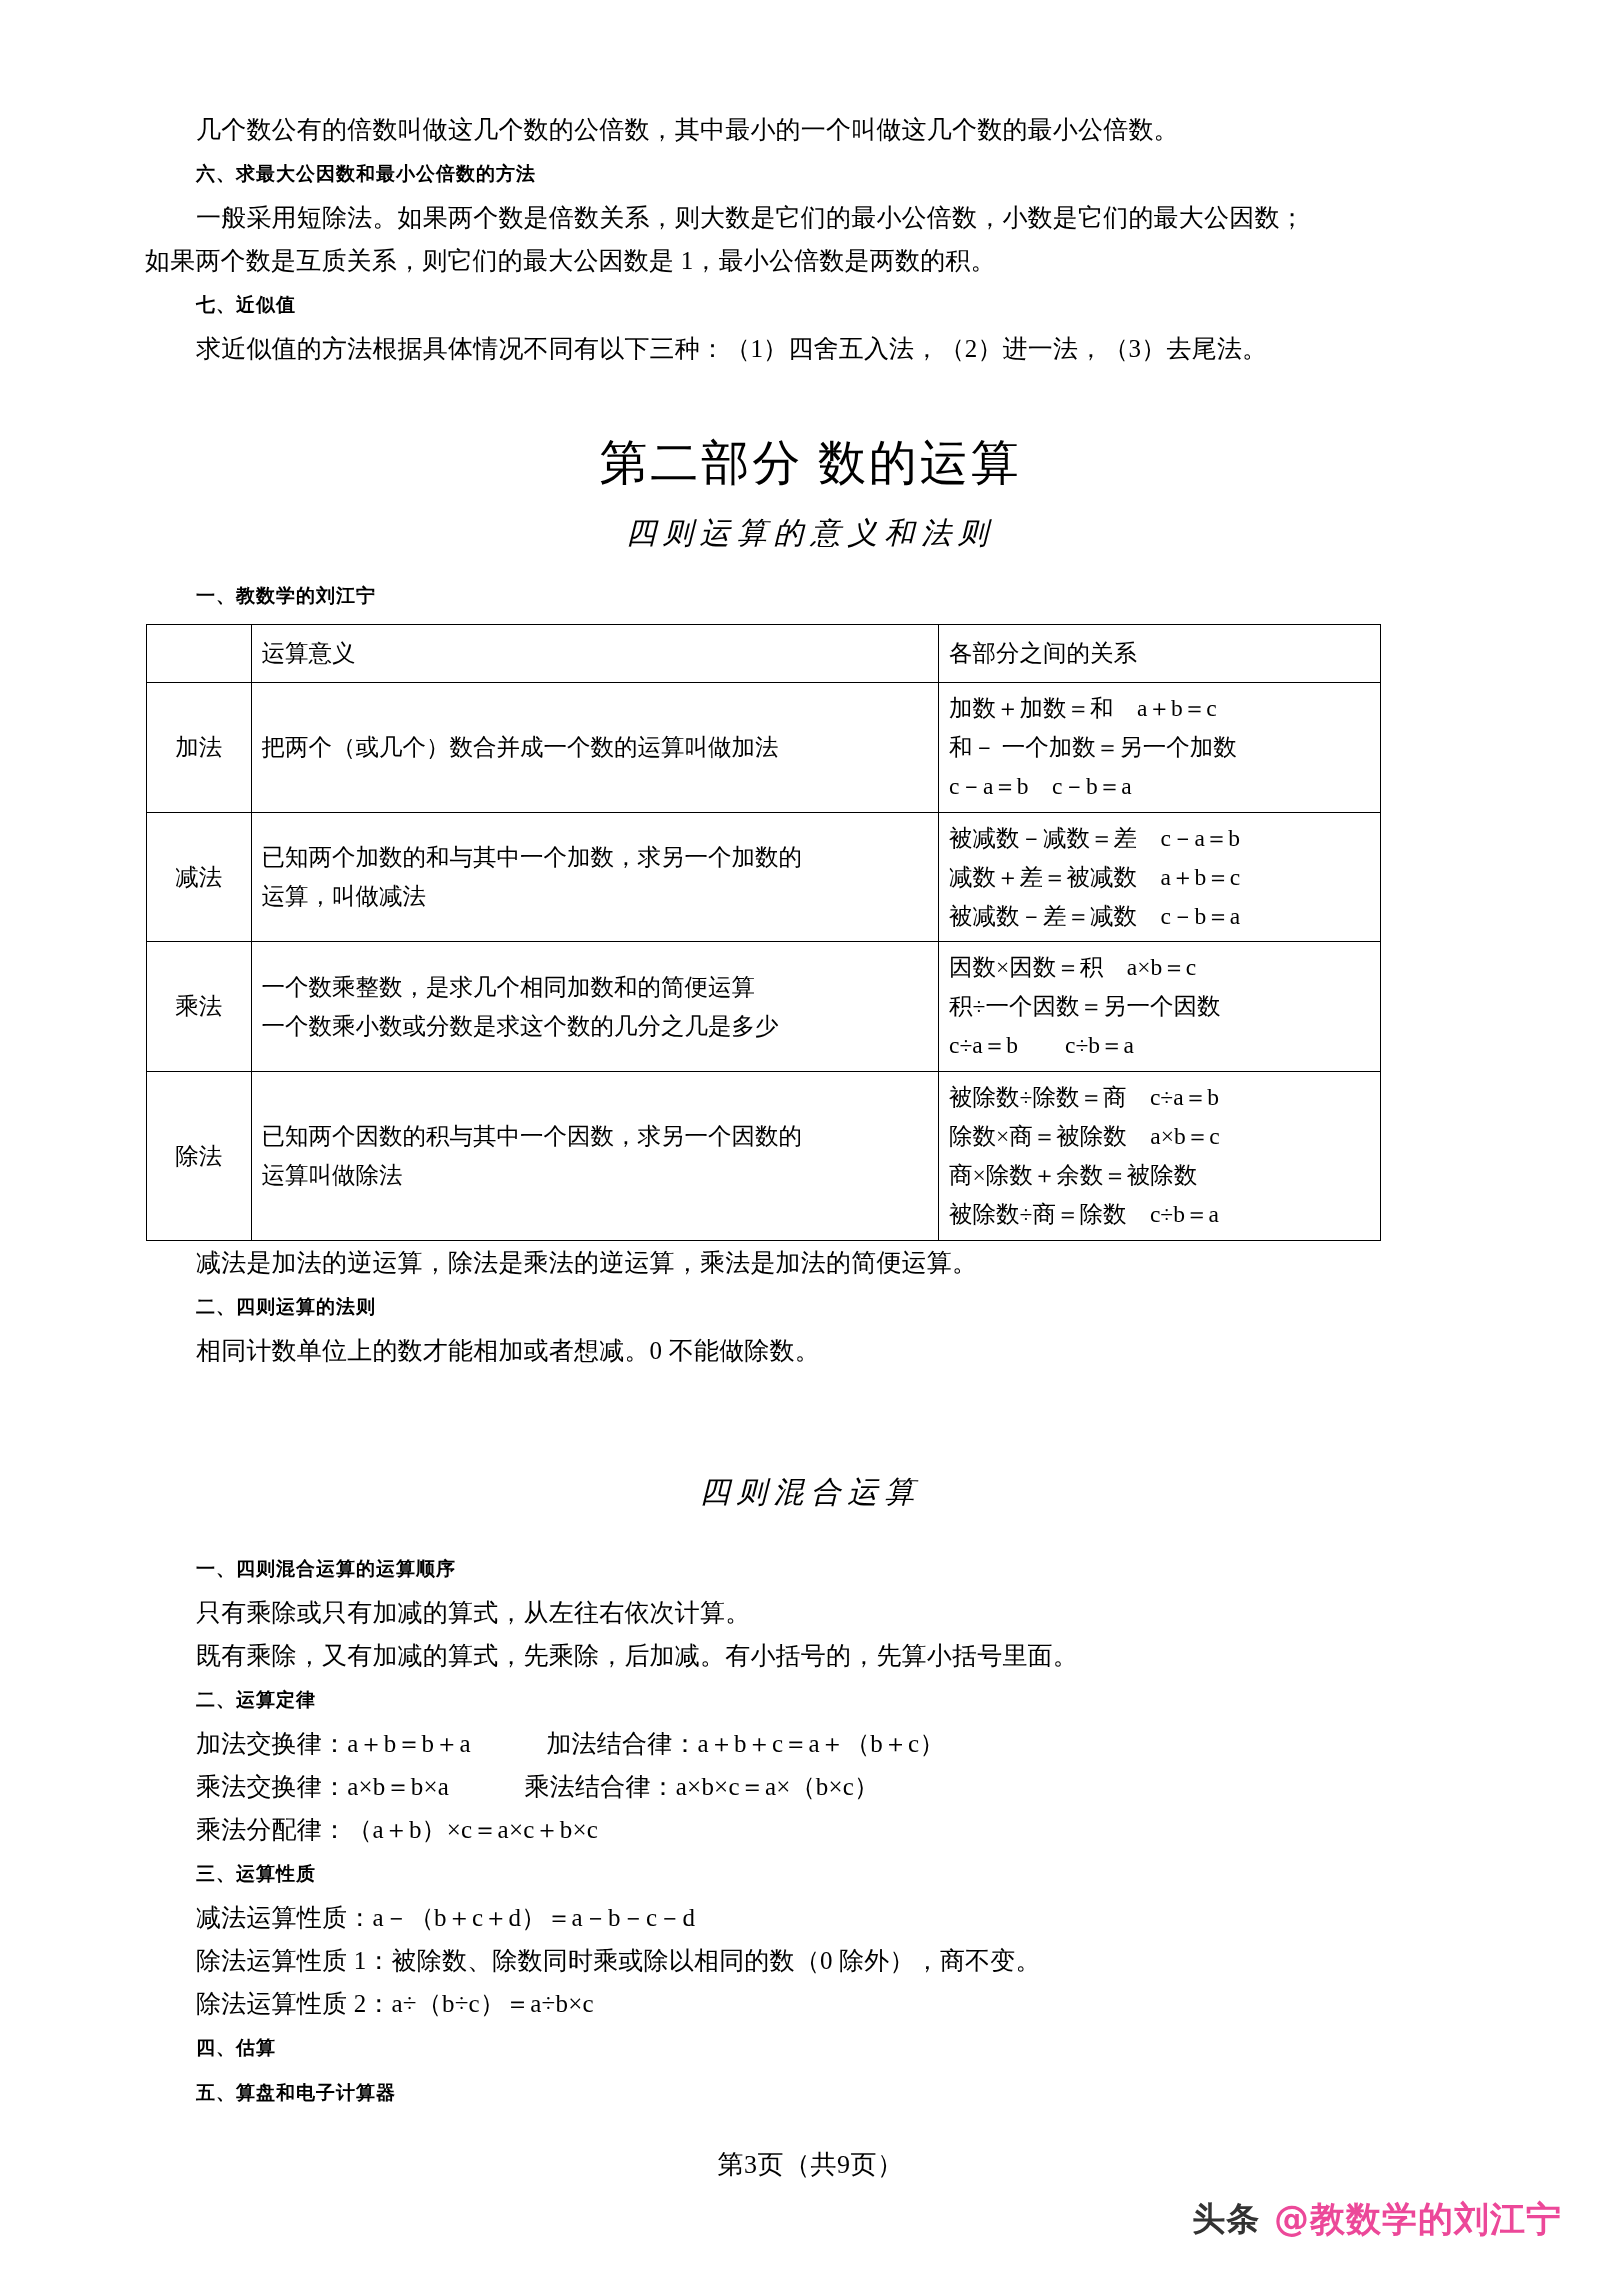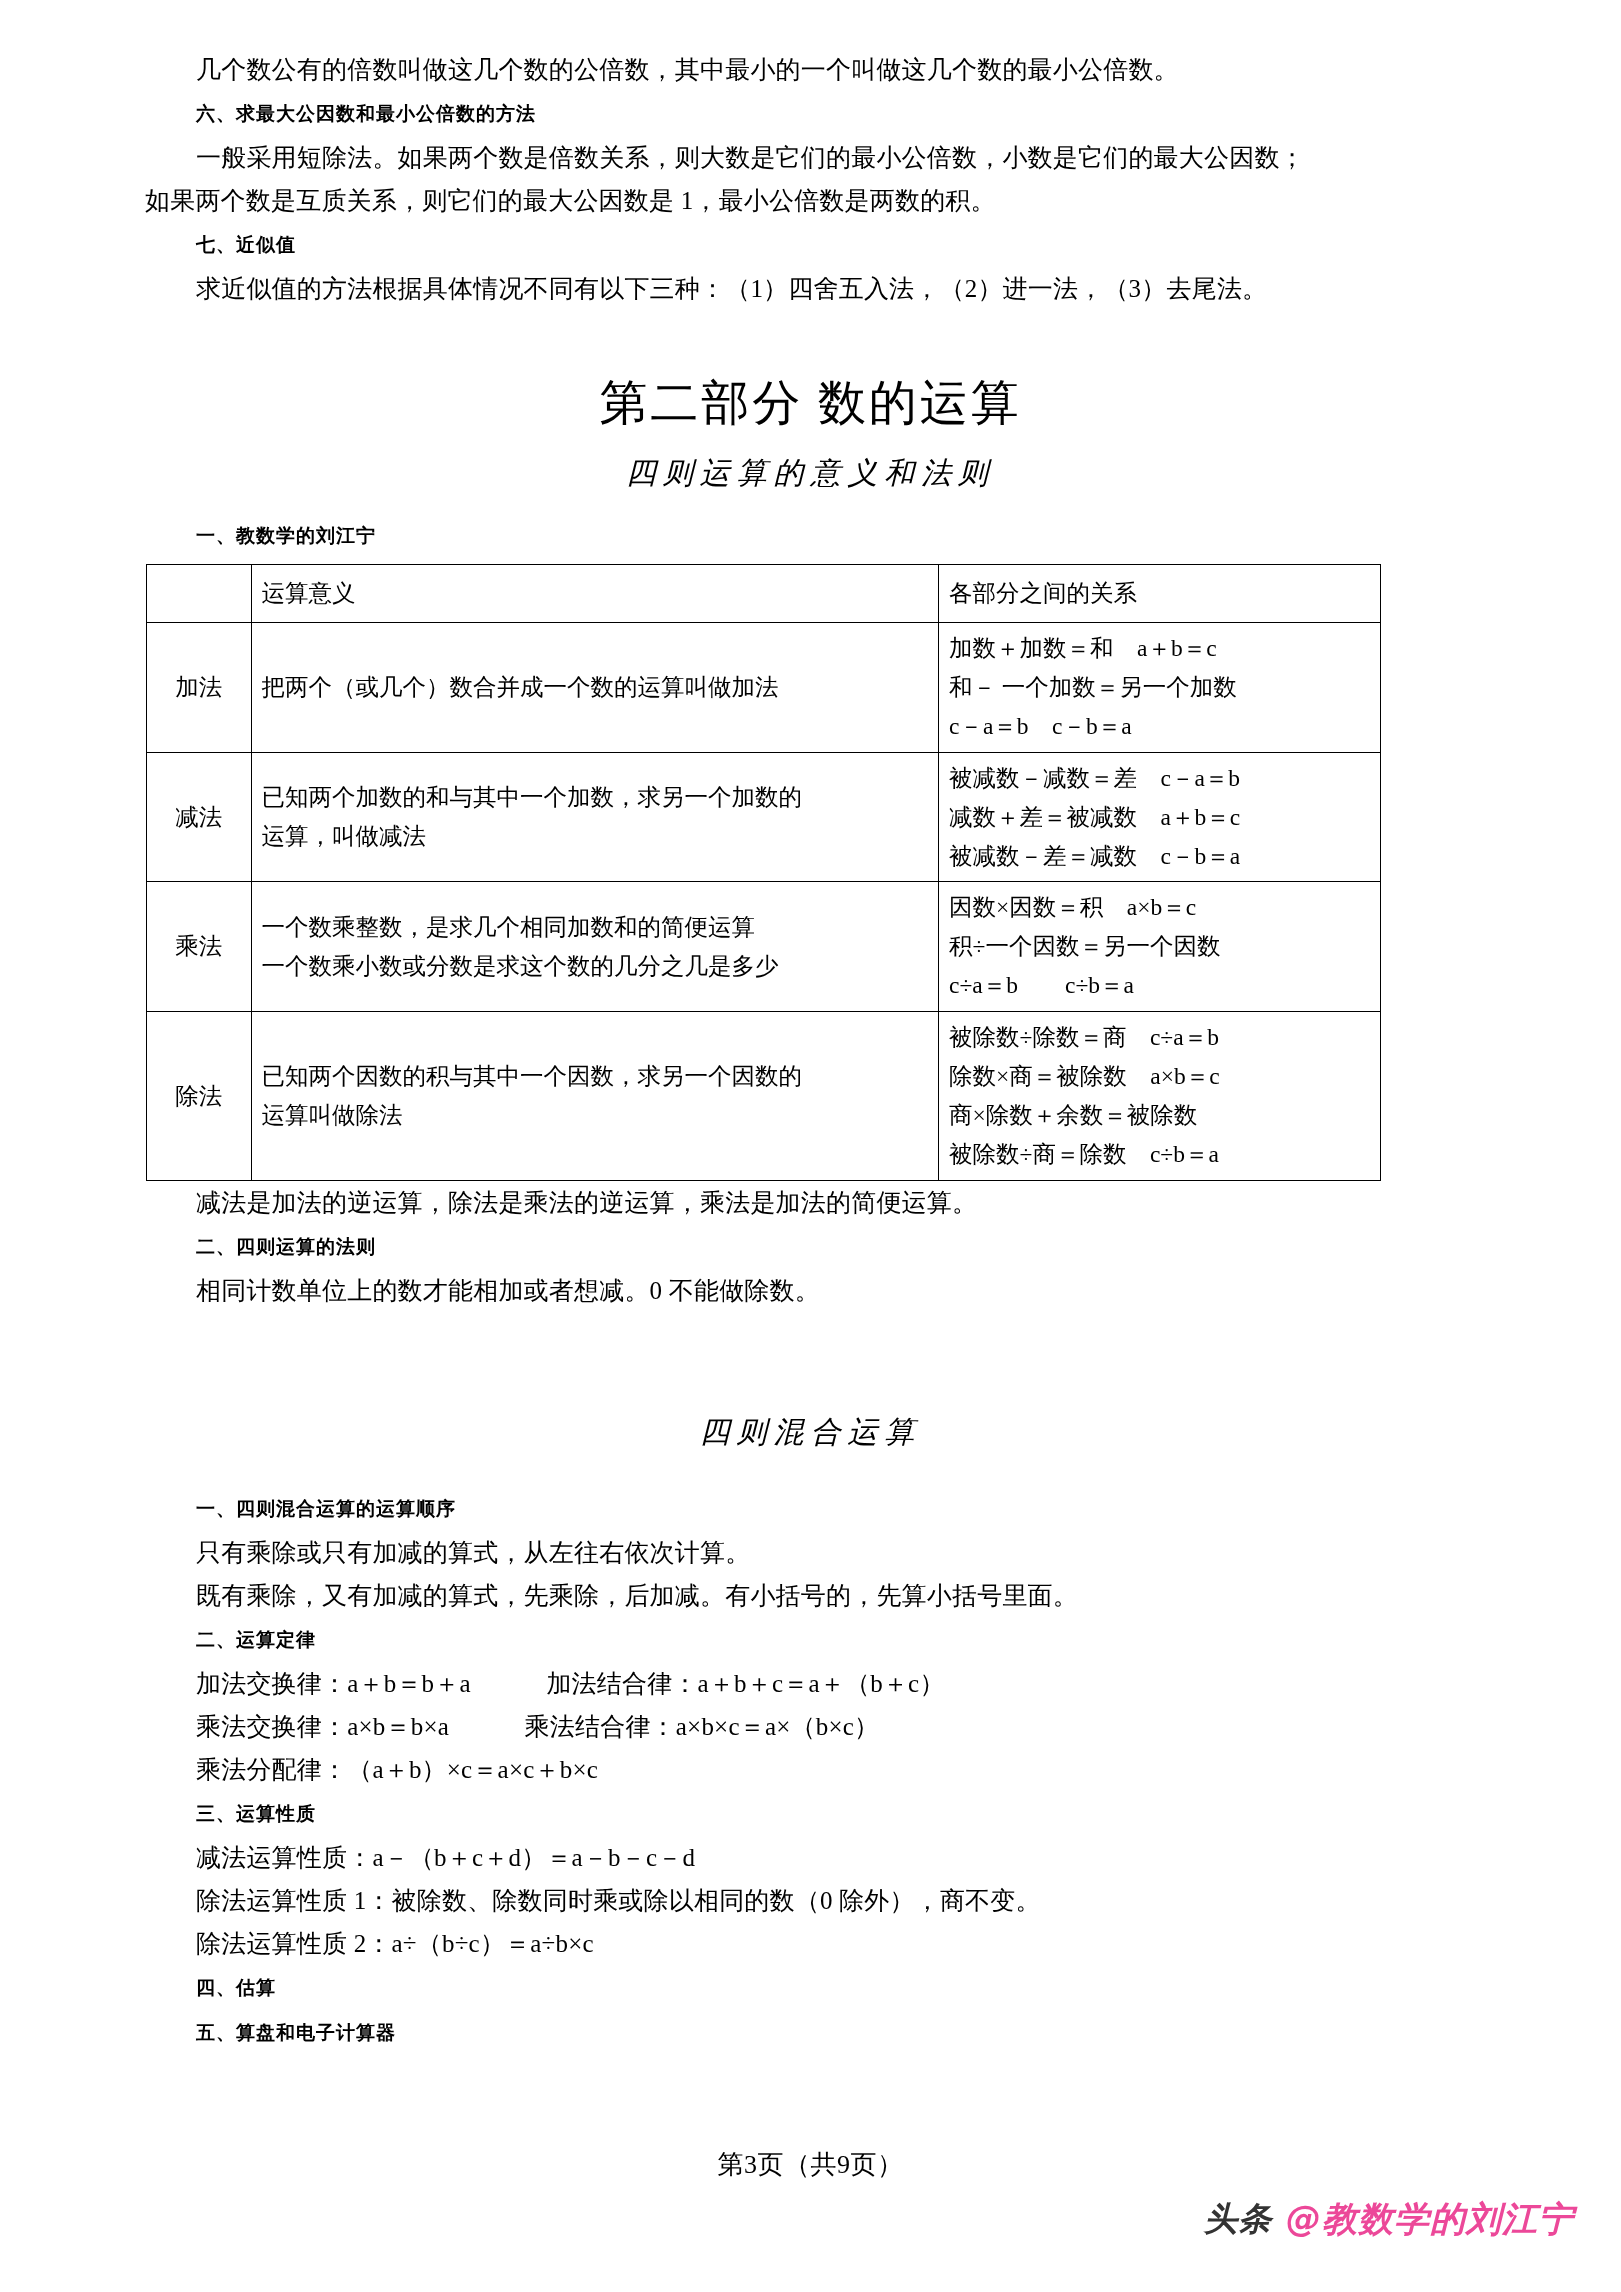--- a/index.html
+++ b/index.html
@@ -13,21 +13,21 @@
     font-family: "Liberation Serif", "DejaVu Serif", serif;
     color: #000000;
     position: relative;
     overflow: hidden;
   }
   .page {
     position: relative;
     width: 1621px;
     height: 2293px;
     box-sizing: border-box;
-    padding: 48px 145px 0 145px;
+    padding: 108px 145px 0 145px;
   }
 
   
   .body-line {
     font-size: 25px;
     line-height: 43px;
     letter-spacing: 0.2px;
     white-space: nowrap;
   }
   .indent2 { text-indent: 51px; }
@@ -100,27 +100,26 @@
     right: 0;
     top: 2147px;
     text-align: center;
     font-size: 26px;
     letter-spacing: 0.5px;
   }
 
   
   .watermark {
     position: absolute;
-    right: 47px;
+    right: 59px;
     top: 2196px;
     display: flex;
     align-items: center;
     gap: 13.7px;
     color: #2b2b2b;
-    font-style: italic;
   }
   .wm-logo {
     font-family: "DejaVu Sans", "Liberation Sans", sans-serif;
     font-weight: bold;
     font-size: 33px;
     letter-spacing: 1px;
     color: #333;
   }
   .wm-text {
     font-family: "DejaVu Sans", "Liberation Sans", sans-serif;

